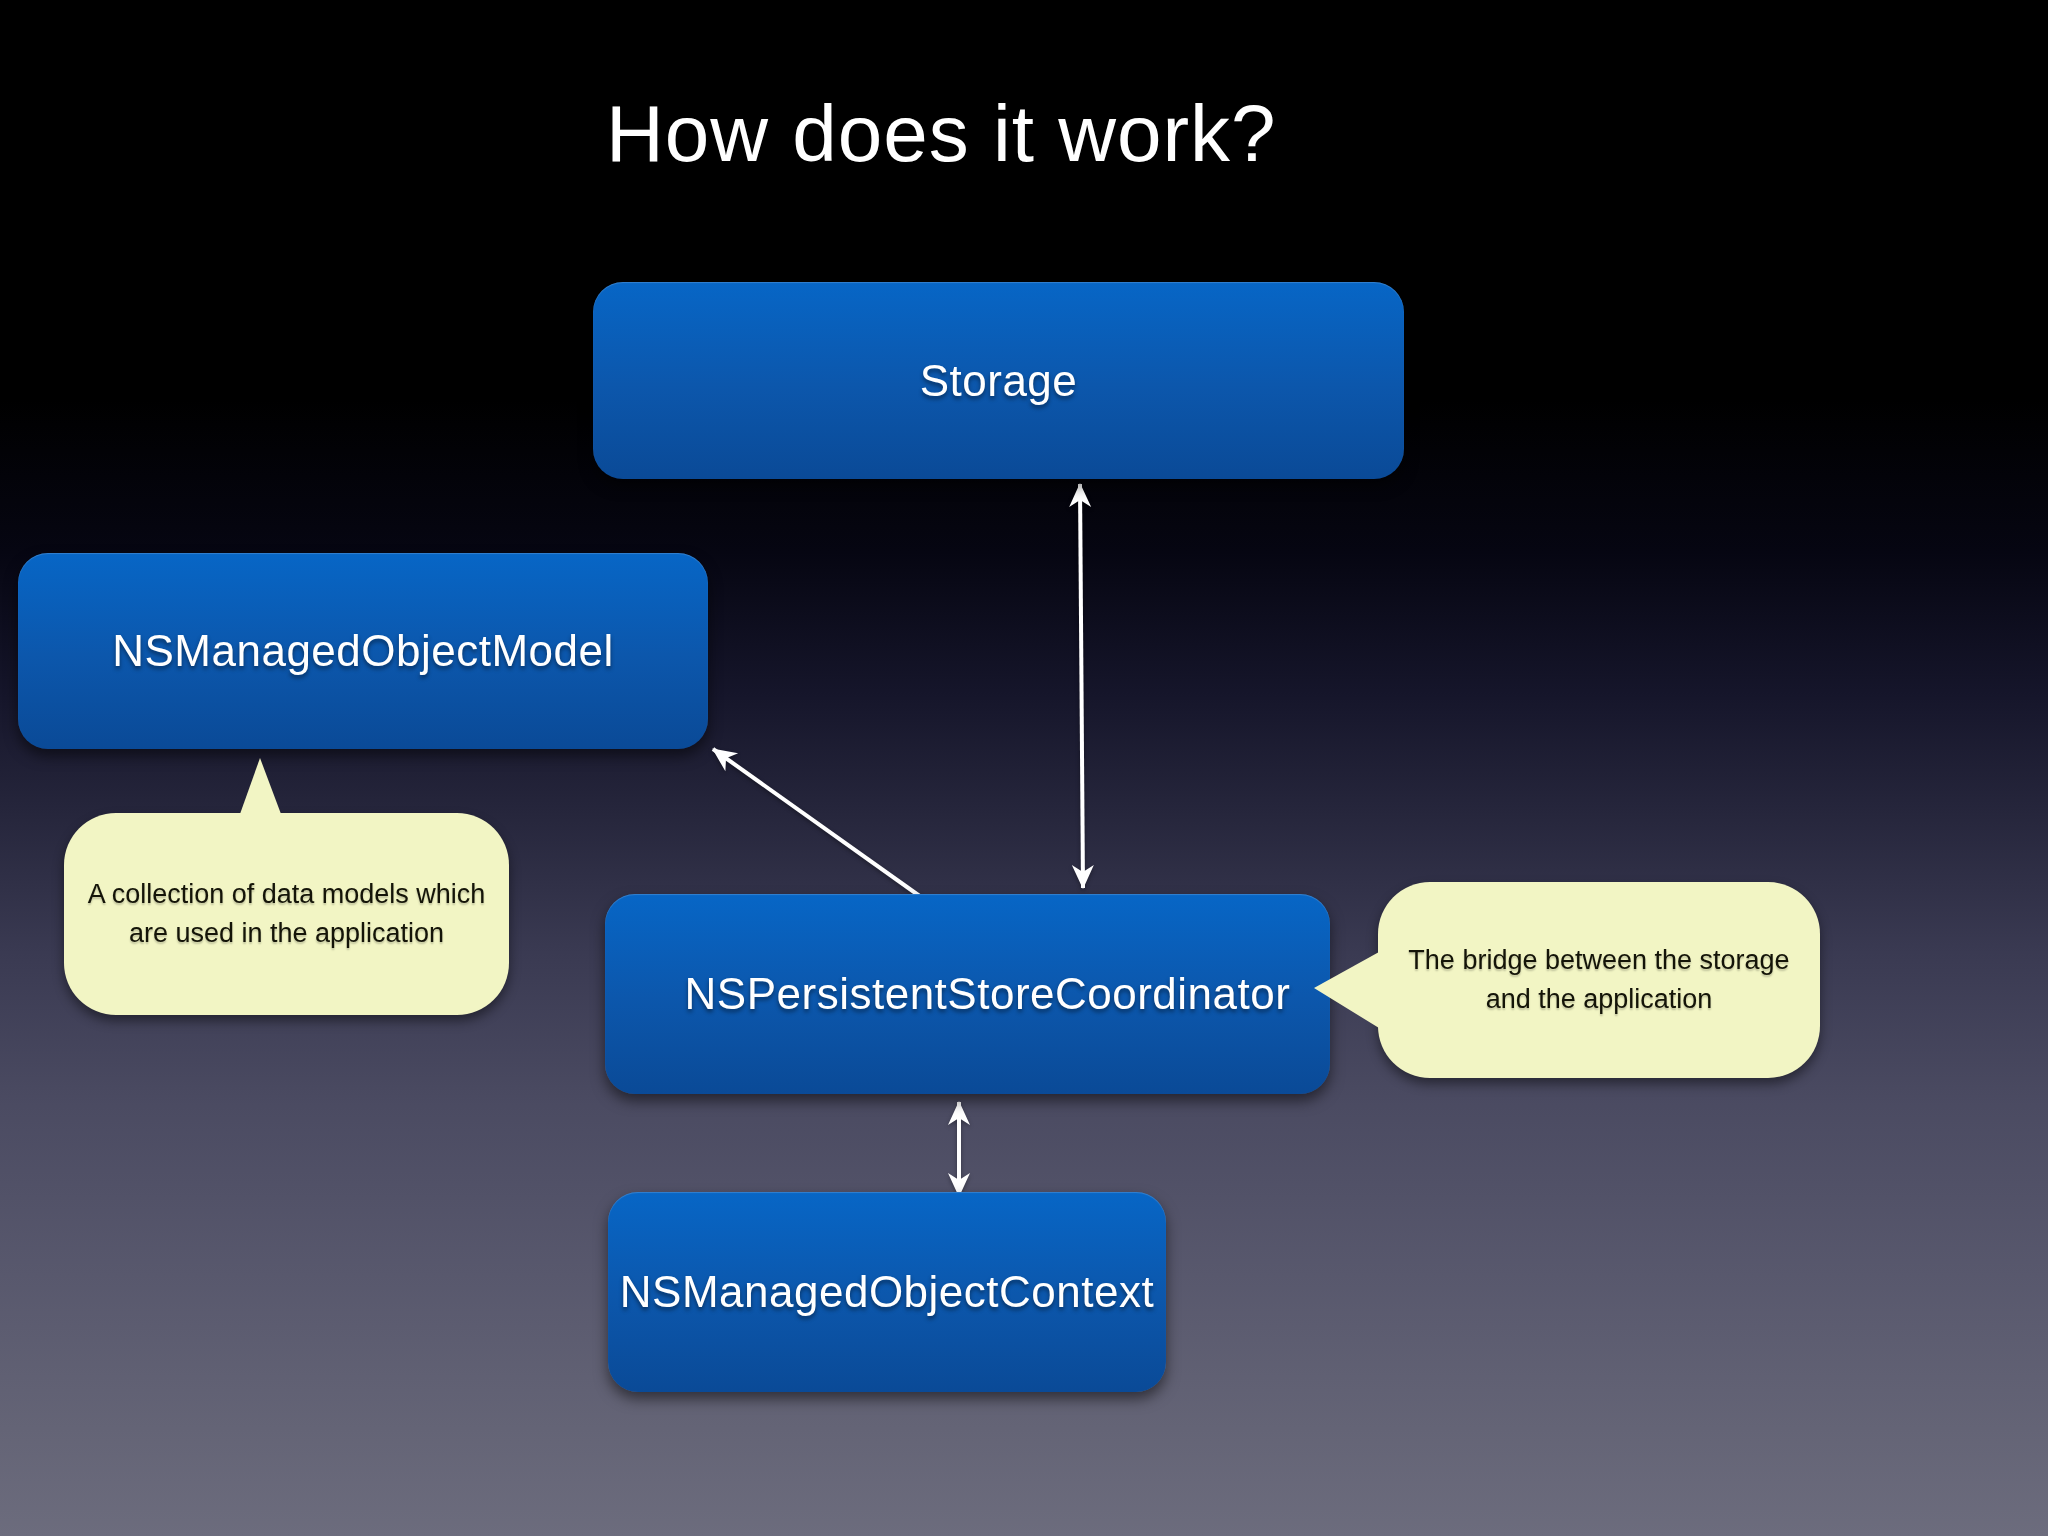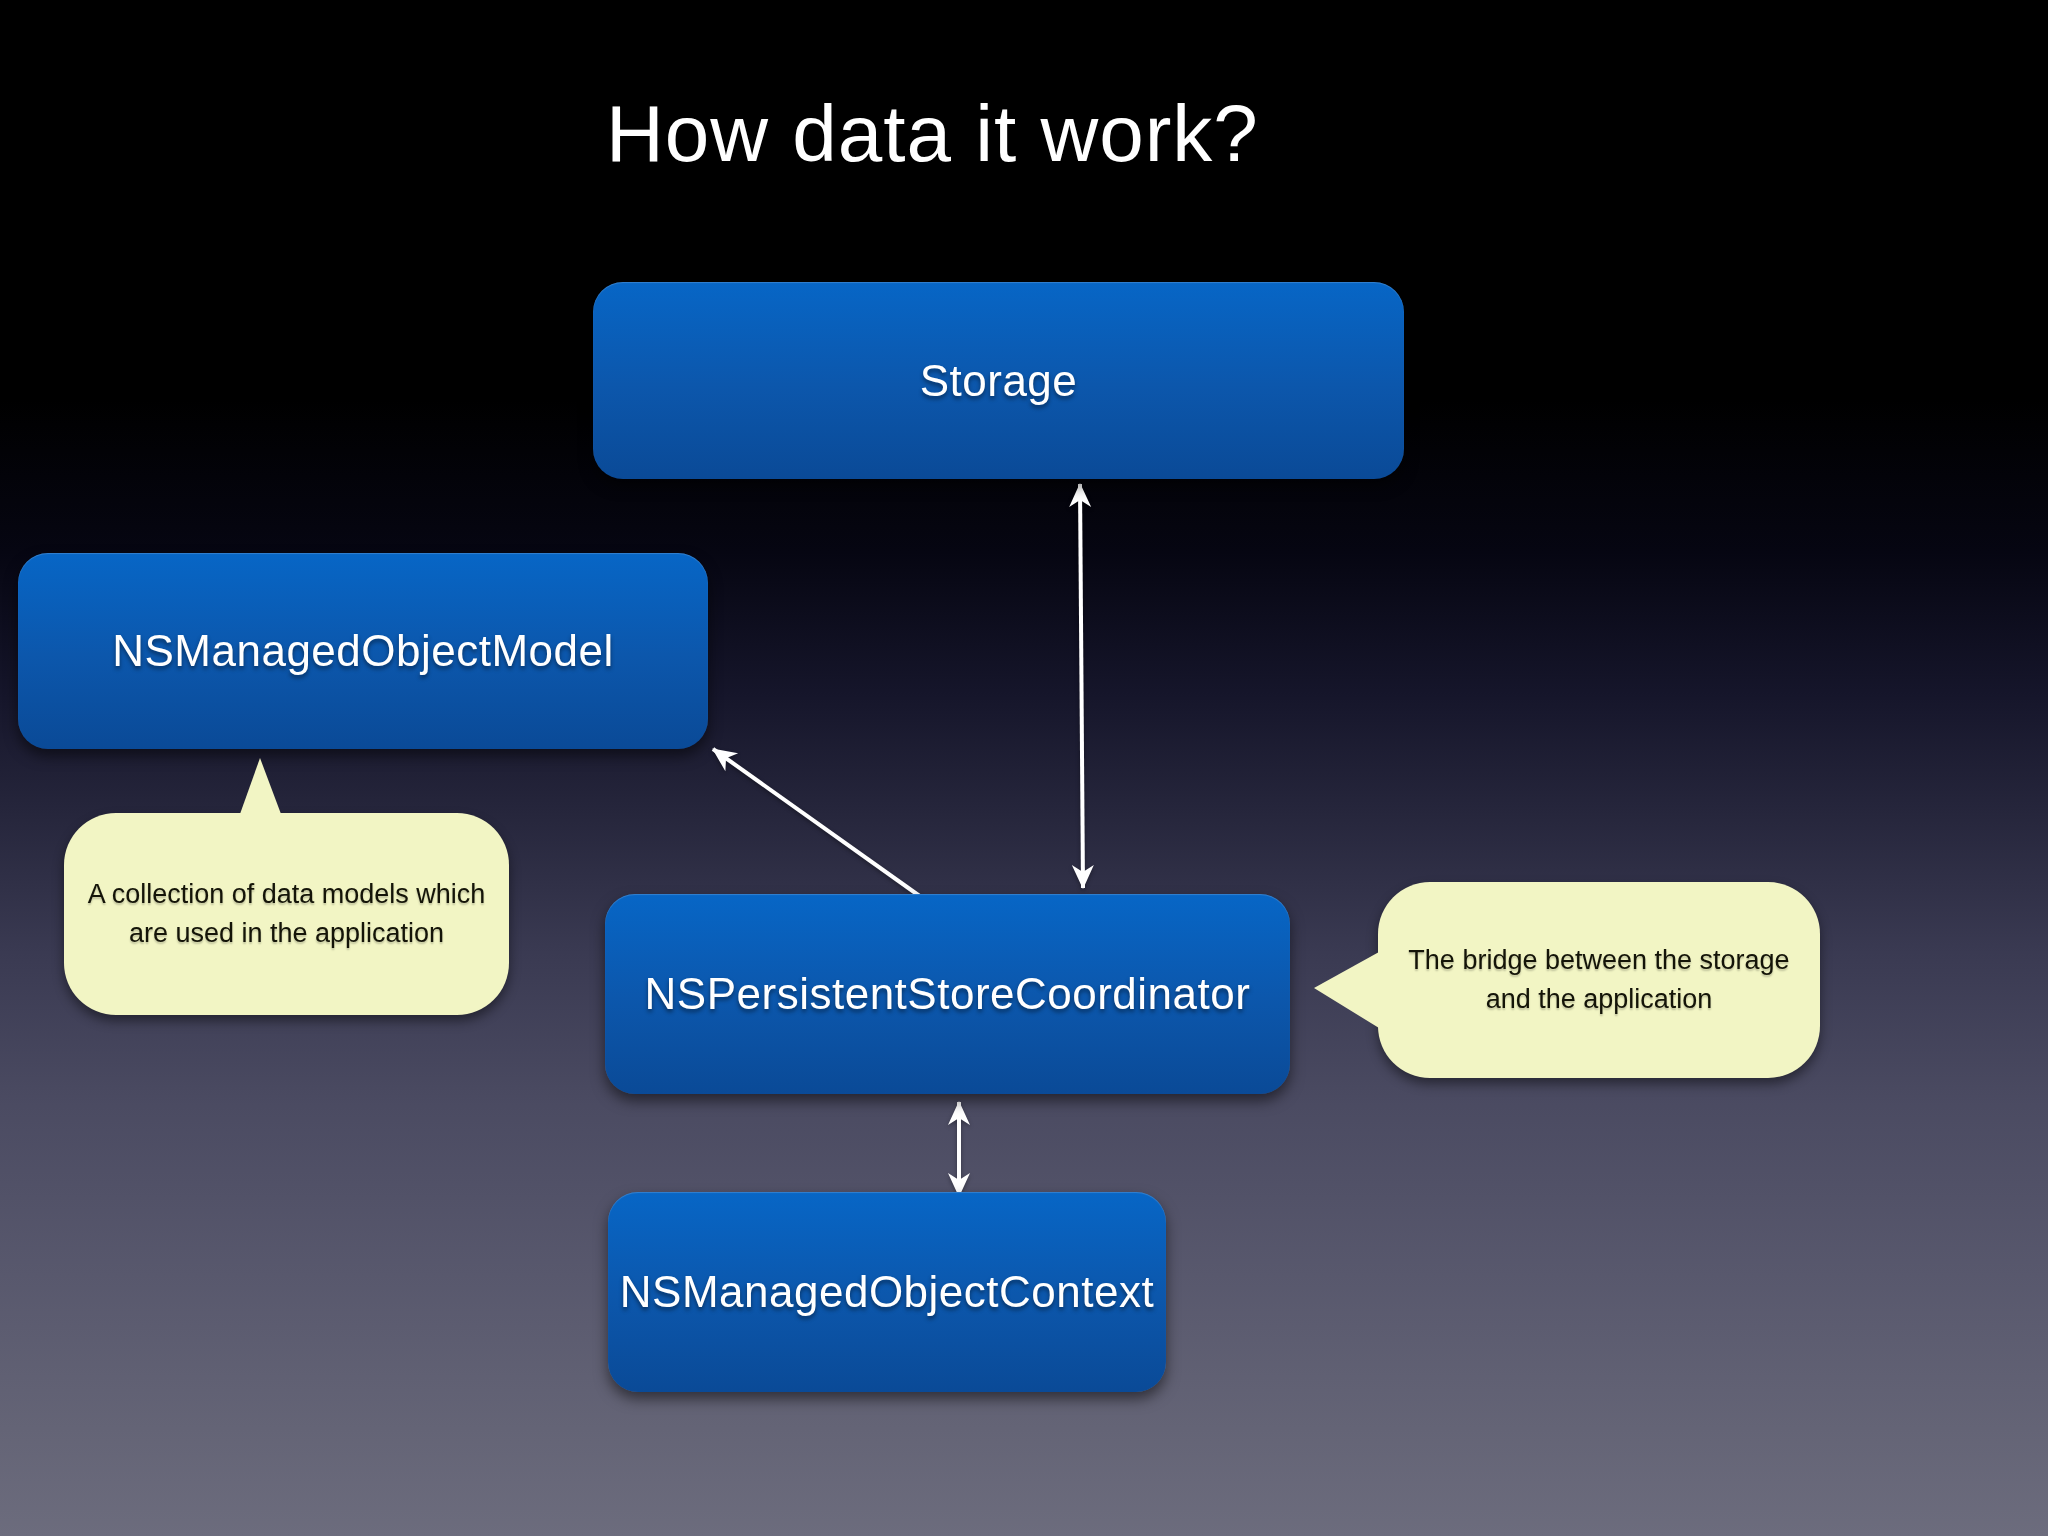--- a/index.html
+++ b/index.html
@@ -48,21 +48,21 @@
   .node-label {
     color: #ffffff;
     font-size: 44px;
     font-weight: 400;
     letter-spacing: 0.5px;
     text-shadow: 0 3px 4px rgba(0,0,0,0.45);
     white-space: nowrap;
   }
   .node-storage     { left: 593px; top: 282px;  width: 811px; height: 197px; align-items: center; }
   .node-model       { left: 18px;  top: 553px;  width: 690px; height: 196px; }
-  .node-coordinator { left: 605px; top: 894px;  width: 685px; height: 200px; }
+  .node-coordinator { left: 605px; top: 894px;  width: 685px; height: 200px; padding-left: 40px; }
   .node-context     { left: 608px; top: 1192px; width: 558px; height: 200px; }
 
   .callout {
     position: absolute;
     background: #f2f5c4;
     border-radius: 52px;
     box-shadow: 0 6px 12px rgba(0,0,0,0.45);
     display: flex;
     align-items: center;
     justify-content: center;
@@ -103,21 +103,21 @@
     height: 1536px;
     pointer-events: none;
     filter: drop-shadow(0 2px 2px rgba(0,0,0,0.35));
   }
 </style>
 </head>
 <body>
 
 <div class="slide">
 
-  <div class="title">How data it work?</div>
+  <div class="title">How does it work?</div>
 
   <svg class="arrows" viewBox="0 0 2048 1536" xmlns="http://www.w3.org/2000/svg">
     <defs>
       <marker id="ah" markerWidth="28" markerHeight="26" refX="25" refY="13" orient="auto-start-reverse" markerUnits="userSpaceOnUse">
         <path d="M2,2 L26,13 L2,24 L9,13 Z" fill="#ffffff"></path>
       </marker>
     </defs>
     <line x1="1080" y1="484" x2="1083" y2="888" stroke="#ffffff" stroke-width="4" marker-start="url(#ah)" marker-end="url(#ah)"></line>
     <line x1="921" y1="897" x2="713" y2="749" stroke="#ffffff" stroke-width="4" marker-end="url(#ah)"></line>
     <line x1="959" y1="1102" x2="959" y2="1196" stroke="#ffffff" stroke-width="4" marker-start="url(#ah)" marker-end="url(#ah)"></line>

